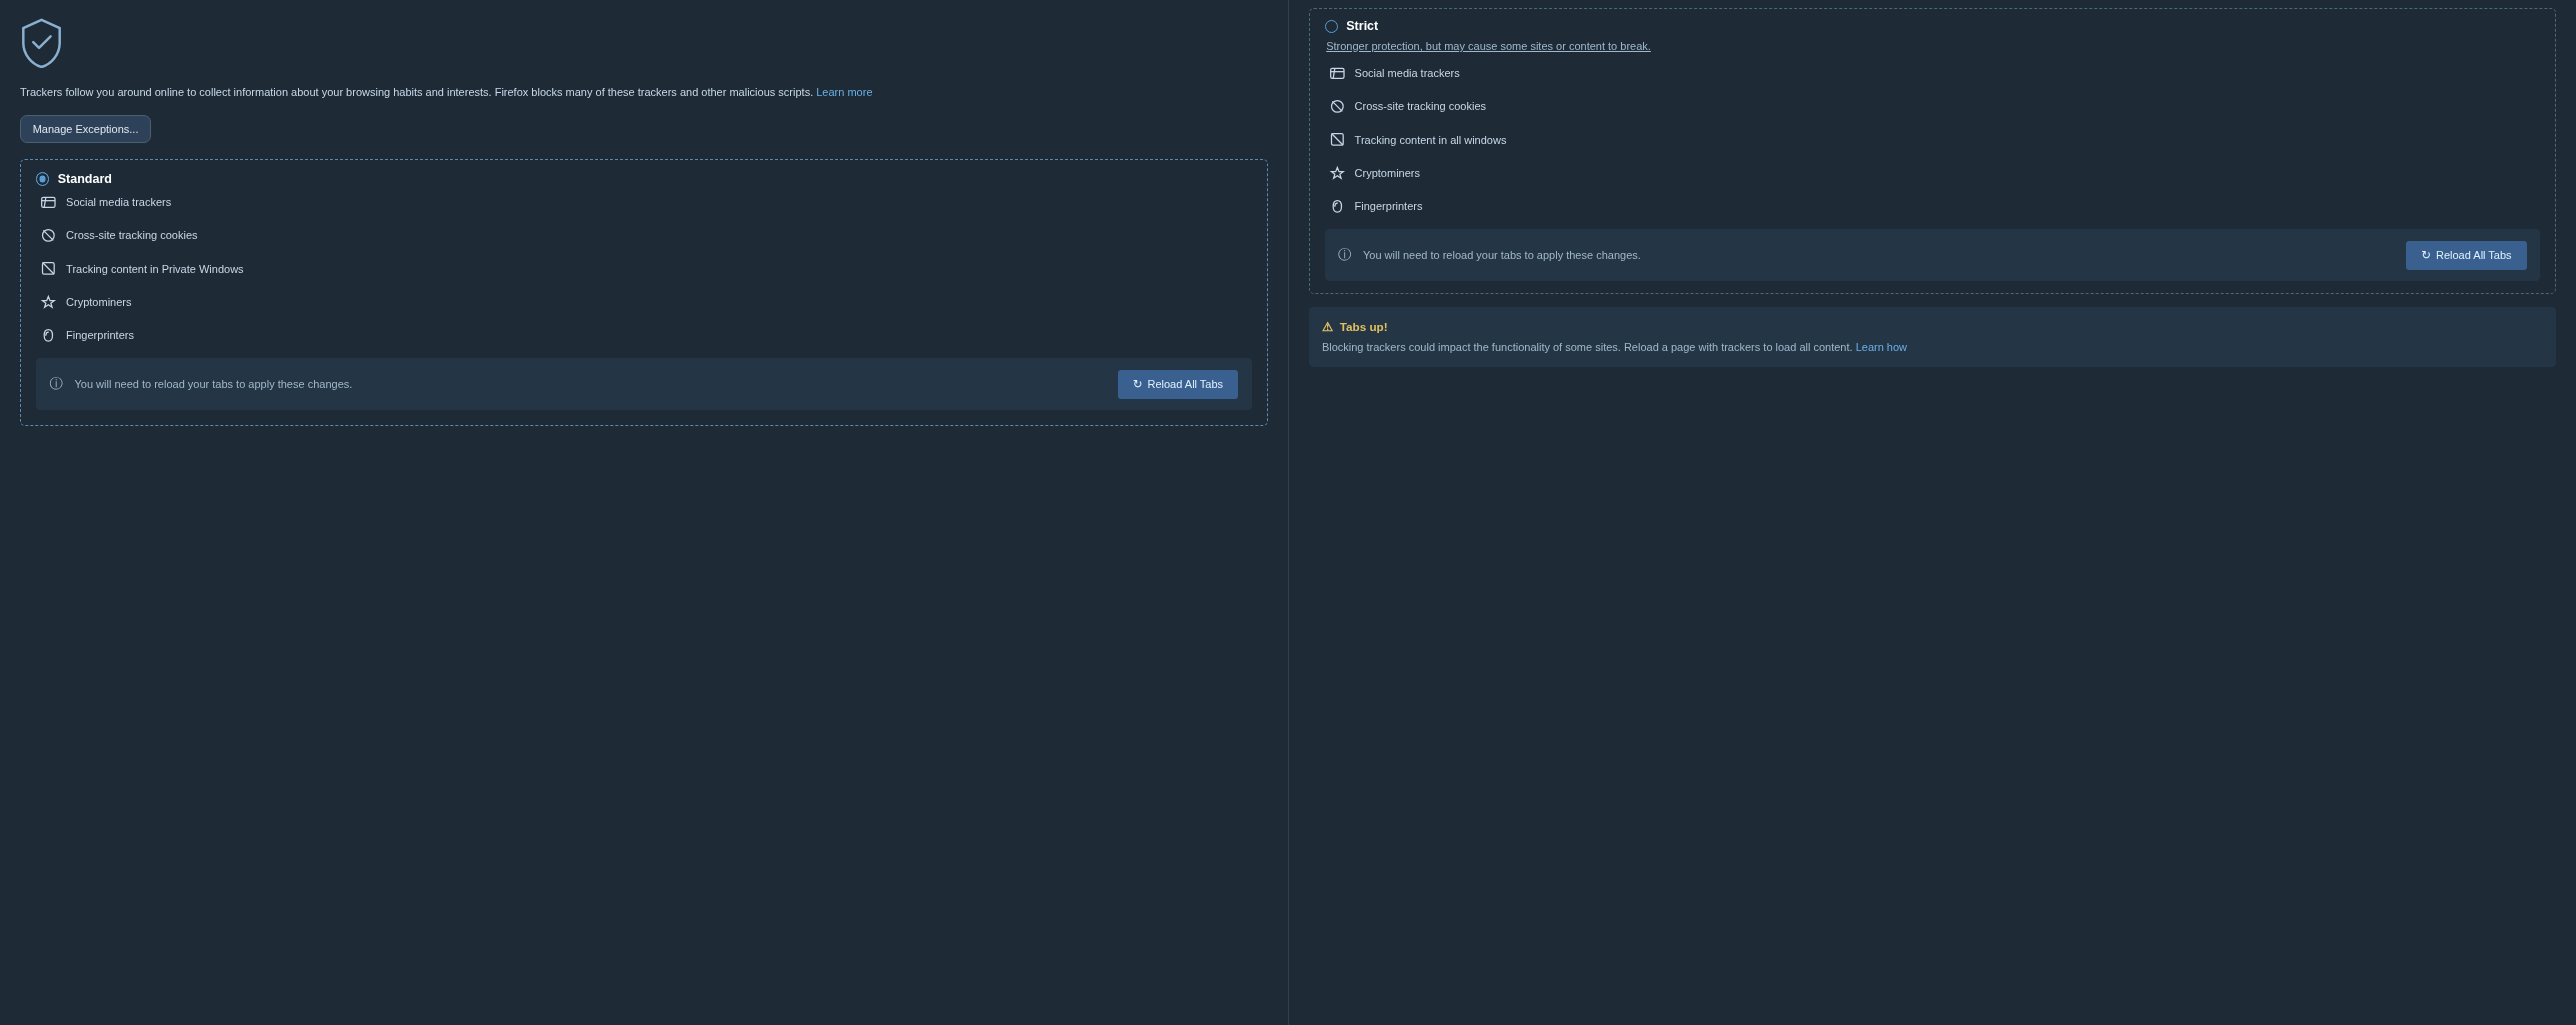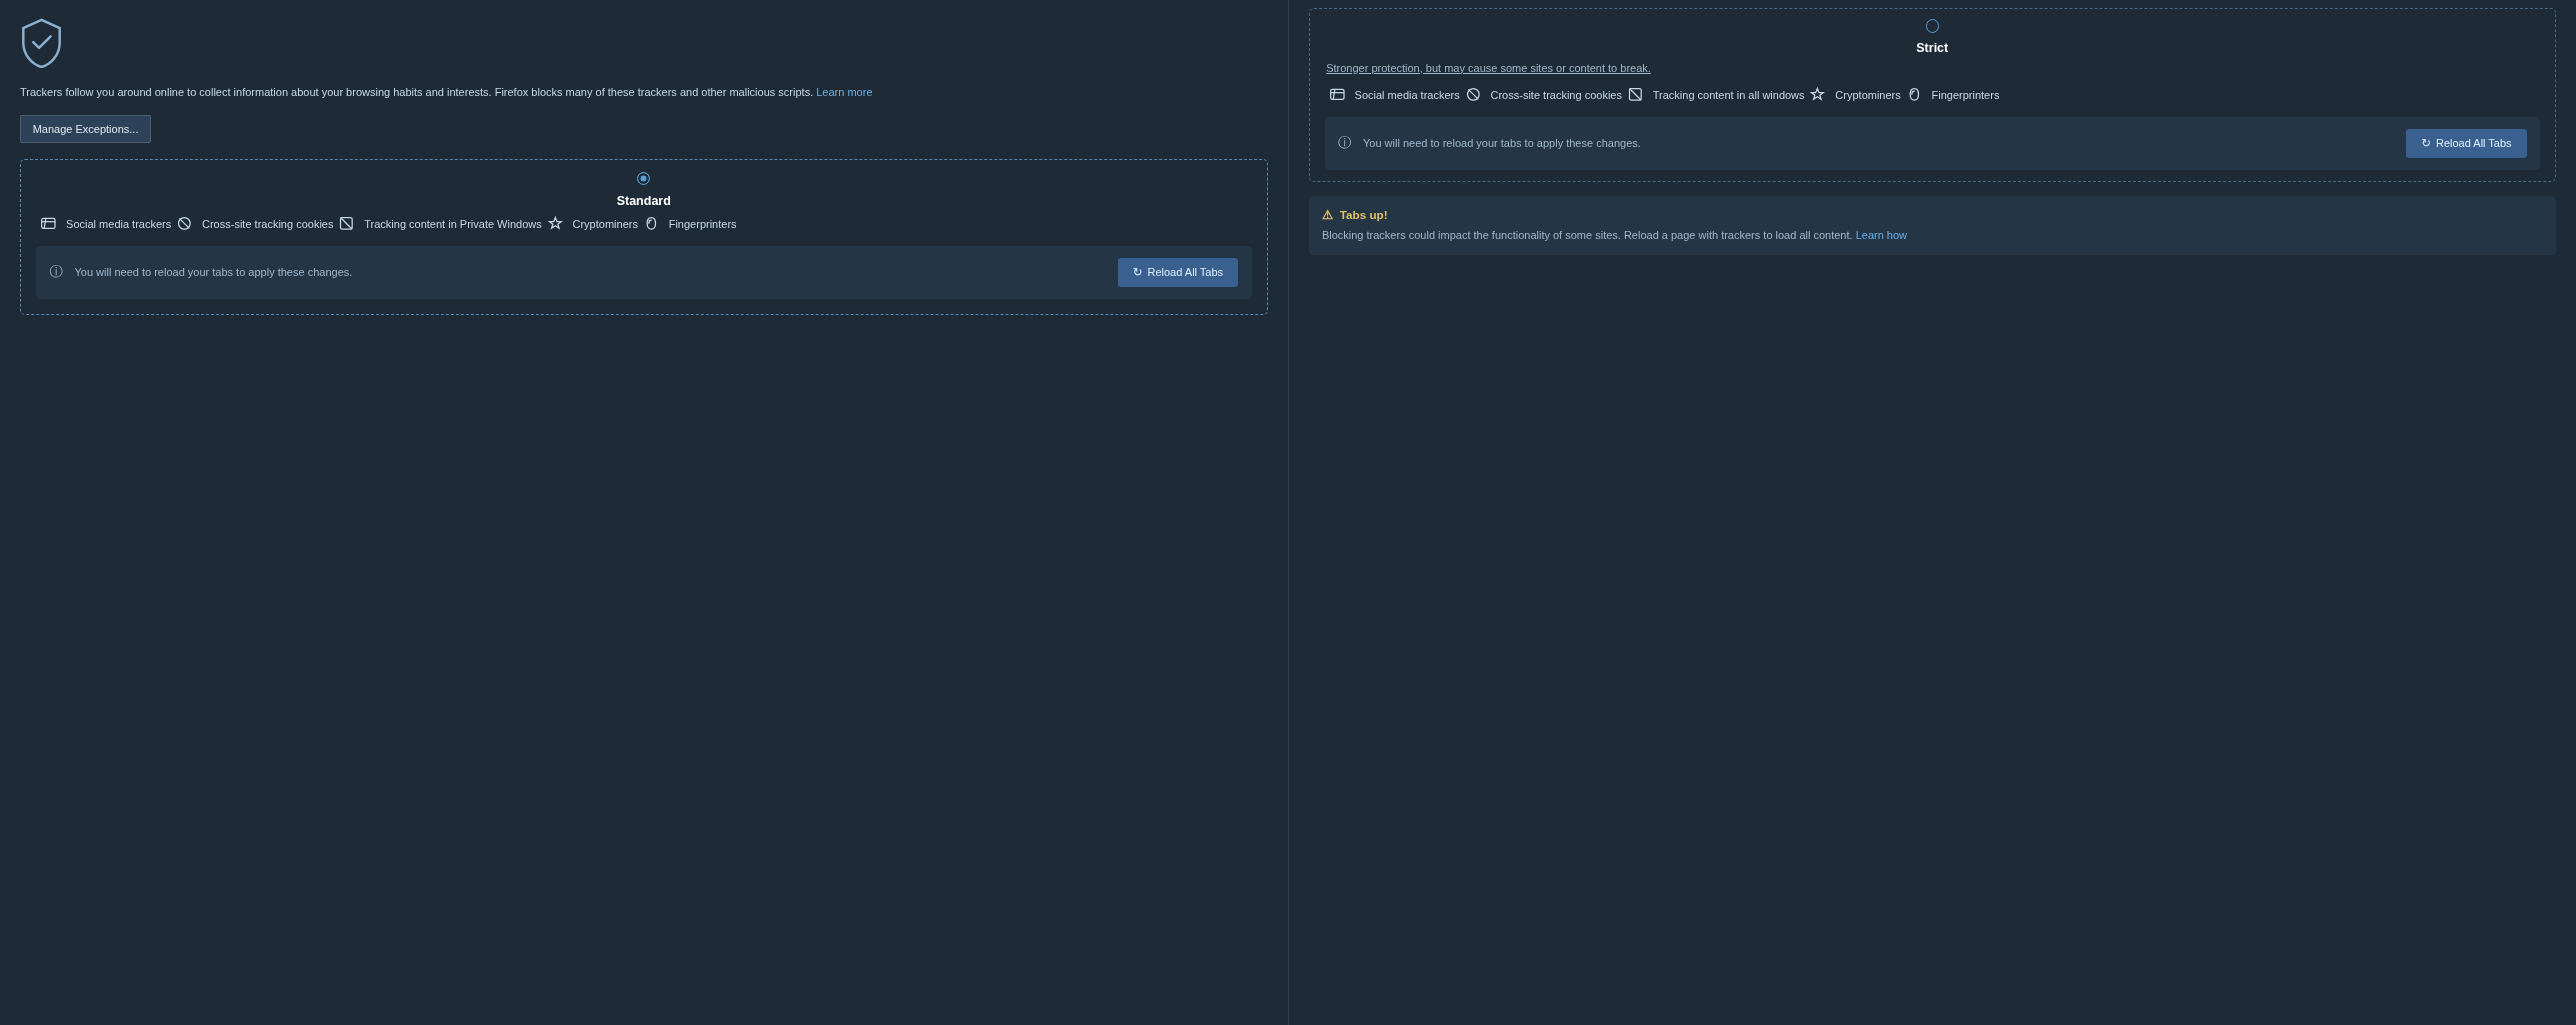--- a/index.html
+++ b/index.html
@@ -78,21 +78,21 @@
       color: #6ab0e8;
       text-decoration: none;
       cursor: pointer;
     }
 
     .manage-exceptions-btn {
       flex-shrink: 0;
       background: #2d4258;
       color: #e0e8f0;
       border: 0.8px solid #4a6070;
-      border-radius: 1px;
+      border-radius: 7px;
       padding: 6.7px 11.7px;
       cursor: pointer;
       font-size: 11px;
       white-space: nowrap;
       margin-top: 1.7px;
     }
 
     
     .option-card {
       border: 0.8px dashed #4a6880;
@@ -104,21 +104,20 @@
 
     .option-card.active {
       border-color: #5a8ab0;
     }
 
     .option-header {
       display: flex;
       align-items: center;
       gap: 8.4px;
       margin-bottom: 6.7px;
-      flex-direction: column;
     }
 
     .radio-dot {
       width: 13.4px;
       height: 13.4px;
       border-radius: 50%;
       border: 1.7px solid #5a9ed4;
       background: transparent;
       flex-shrink: 0;
       display: flex;
@@ -142,21 +141,22 @@
       font-size: 11px;
       color: #a0b8cc;
       margin-bottom: 11.7px;
       margin-left: 1.7px;
       text-decoration: underline;
     }
 
     .feature-list {
       list-style: none;
       display: flex;
-      gap: 4px;
+      flex-direction: column;
+      gap: 15px;
       margin-left: 3.3px;
       margin-bottom: 13.4px;
     }
 
     .feature-item {
       display: flex;
       align-items: center;
       gap: 8.4px;
       font-size: 11px;
       color: #c8d8e8;

